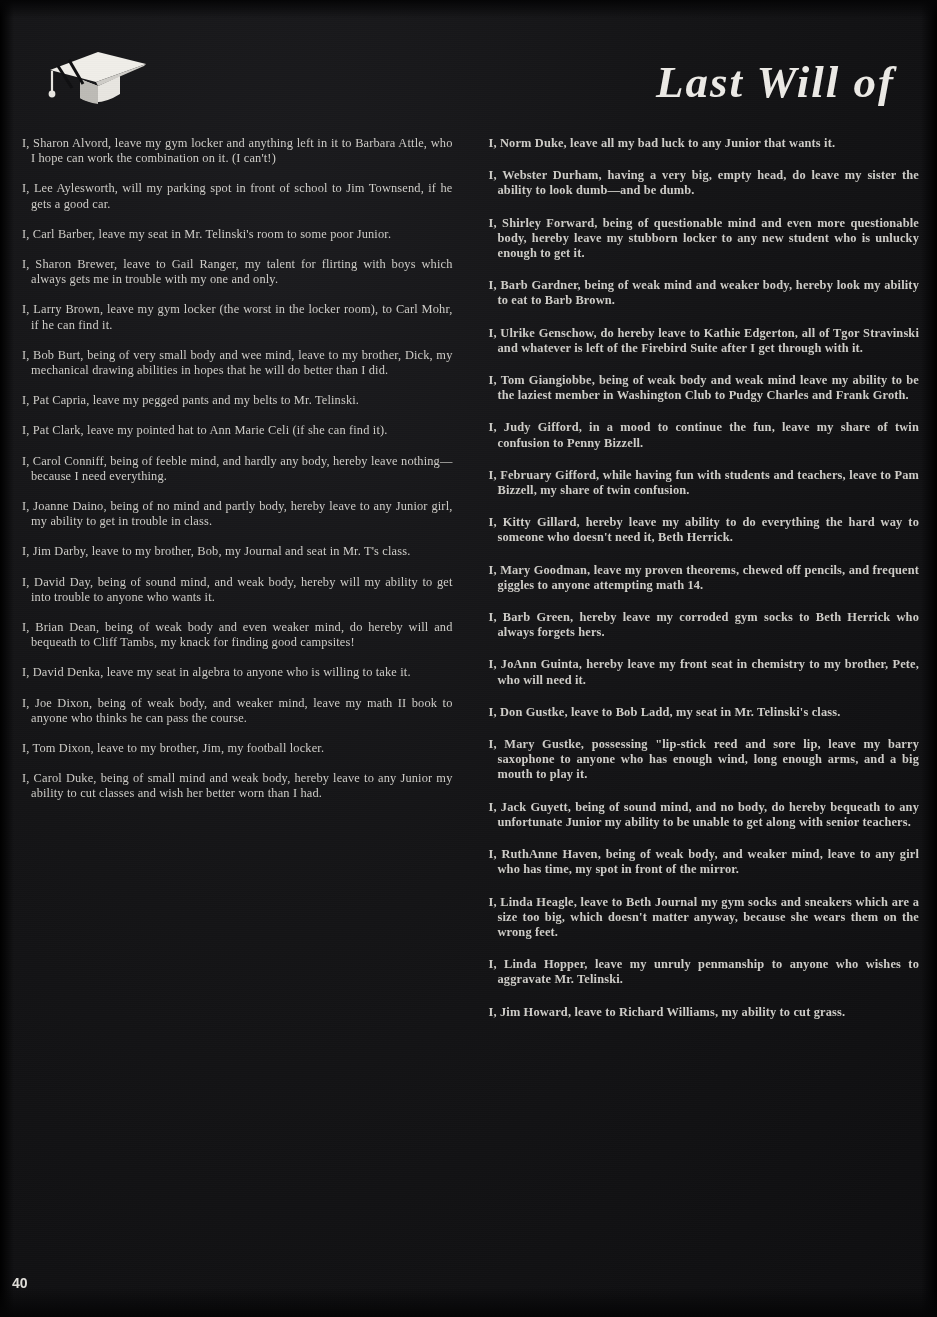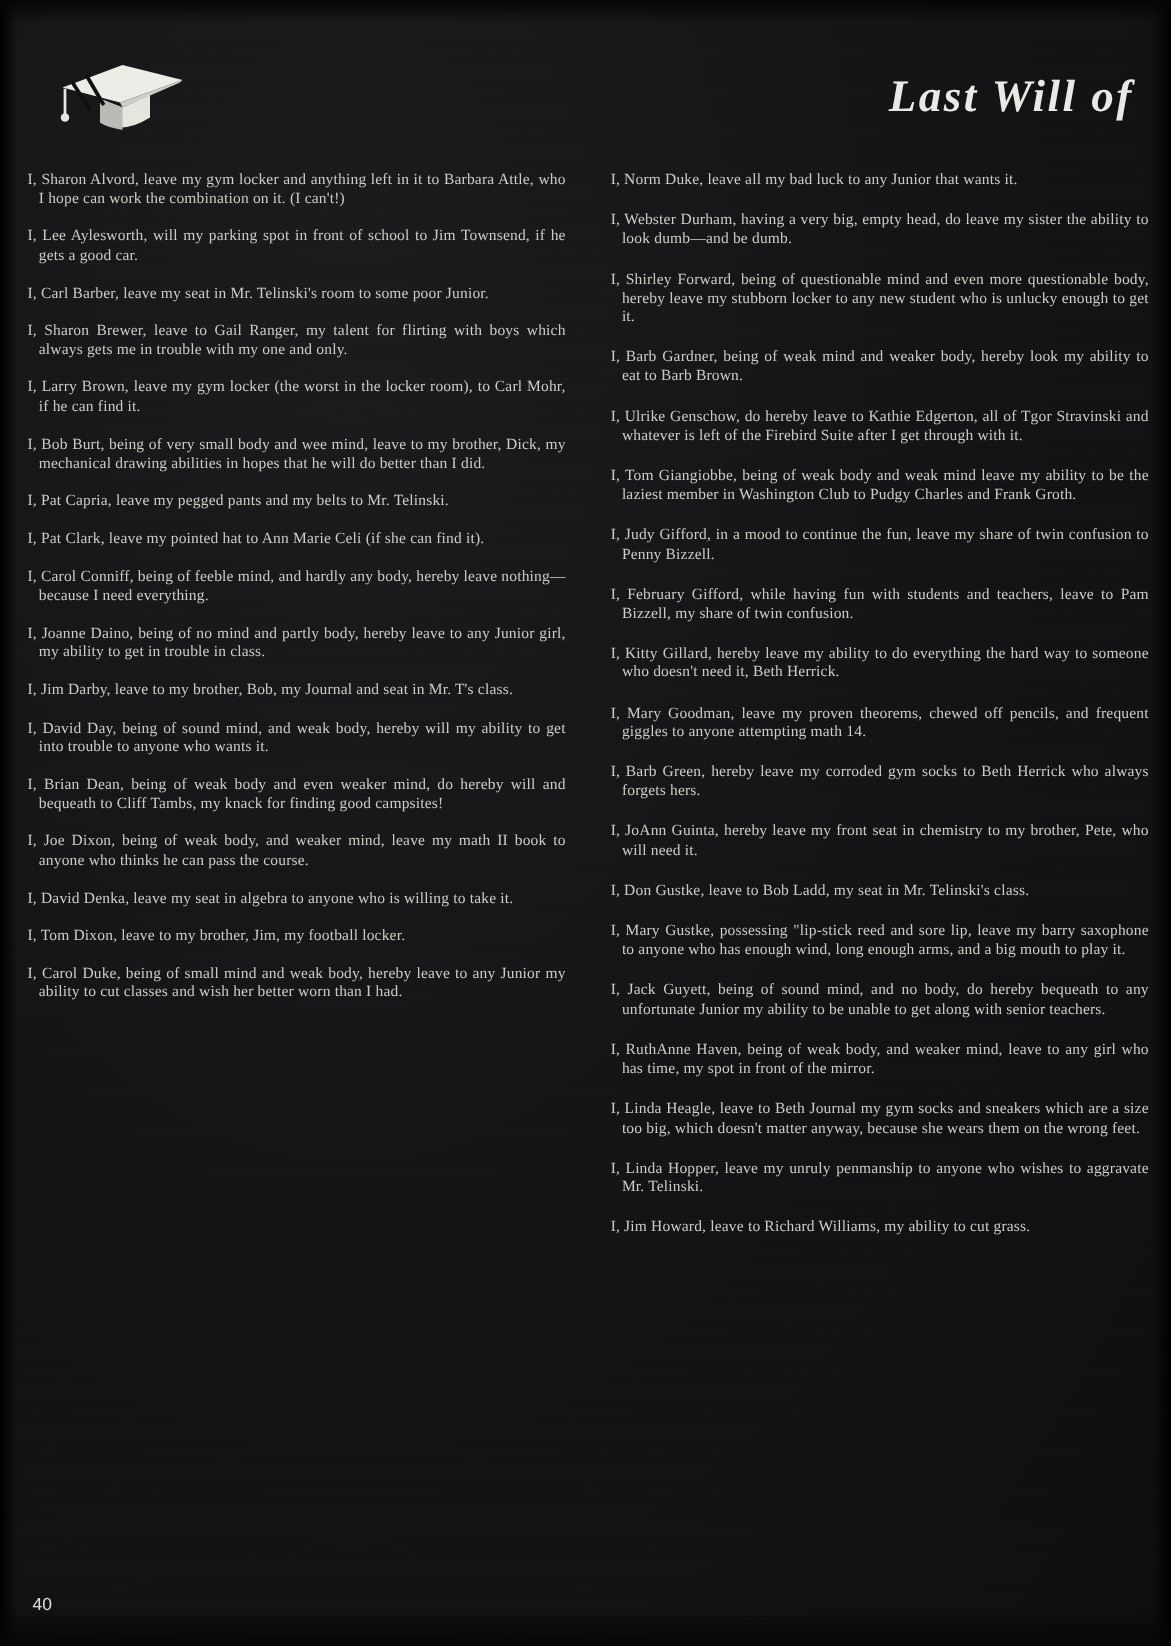--- a/index.html
+++ b/index.html
@@ -35,26 +35,26 @@
   }
   .logo {
     position: absolute;
     left: 0px;
     top: 8px;
     width: 120px;
     height: 62px;
   }
   .title {
     position: absolute;
-    right: 0px;
+    right: 12px;
     top: 18px;
     font-family: "Liberation Serif", serif;
     font-style: italic;
     font-weight: bold;
-    font-size: 36px;
+    font-size: 45px;
     letter-spacing: 2px;
     color: #eceae6;
     white-space: nowrap;
   }
   .columns {
     position: absolute;
     top: 136px;
     left: 18px;
     width: 901px;
     height: 1100px;
@@ -70,27 +70,27 @@
   .entry {
     font-size: 12.4px;
     line-height: 15.2px;
     text-align: justify;
     color: #cfcdc8;
     text-indent: -9px;
     padding-left: 9px;
     margin: 0 0 15px 0;
     letter-spacing: .15px;
   }
-  .col.right .entry { margin-bottom: 17px; }
+  .col.right .entry { margin-bottom: 17px; font-weight: bold; }
   .pagenum {
     position: absolute;
-    left: 26px;
+    left: 12px;
     bottom: 26px;
     font-family: "Liberation Sans", sans-serif;
-    font-weight: normal;
+    font-weight: bold;
     font-size: 14px;
     color: #e2e0db;
   }
   .edge-left {
     position: absolute;
     left: 0; top: 0; bottom: 0;
     width: 14px;
     background: linear-gradient(90deg, #000 0%, rgba(0,0,0,0) 100%);
     pointer-events: none;
   }
@@ -145,22 +145,22 @@
       <p class="entry">I, Sharon Brewer, leave to Gail Ranger, my talent for flirting with boys which always gets me in trouble with my one and only.</p>
       <p class="entry">I, Larry Brown, leave my gym locker (the worst in the locker room), to Carl Mohr, if he can find it.</p>
       <p class="entry">I, Bob Burt, being of very small body and wee mind, leave to my brother, Dick, my mechanical drawing abilities in hopes that he will do better than I did.</p>
       <p class="entry">I, Pat Capria, leave my pegged pants and my belts to Mr. Telinski.</p>
       <p class="entry">I, Pat Clark, leave my pointed hat to Ann Marie Celi (if she can find it).</p>
       <p class="entry">I, Carol Conniff, being of feeble mind, and hardly any body, hereby leave nothing—because I need everything.</p>
       <p class="entry">I, Joanne Daino, being of no mind and partly body, hereby leave to any Junior girl, my ability to get in trouble in class.</p>
       <p class="entry">I, Jim Darby, leave to my brother, Bob, my Journal and seat in Mr. T's class.</p>
       <p class="entry">I, David Day, being of sound mind, and weak body, hereby will my ability to get into trouble to anyone who wants it.</p>
       <p class="entry">I, Brian Dean, being of weak body and even weaker mind, do hereby will and bequeath to Cliff Tambs, my knack for finding good campsites!</p>
+      <p class="entry">I, David Denka, leave my seat in algebra to anyone who is willing to take it.</p>
       <p class="entry">I, Joe Dixon, being of weak body, and weaker mind, leave my math II book to anyone who thinks he can pass the course.</p>
-      <p class="entry">I, David Denka, leave my seat in algebra to anyone who is willing to take it.</p>
       <p class="entry">I, Tom Dixon, leave to my brother, Jim, my football locker.</p>
       <p class="entry">I, Carol Duke, being of small mind and weak body, hereby leave to any Junior my ability to cut classes and wish her better worn than I had.</p>
     </div>
     <div class="col right">
       <p class="entry">I, Norm Duke, leave all my bad luck to any Junior that wants it.</p>
       <p class="entry">I, Webster Durham, having a very big, empty head, do leave my sister the ability to look dumb—and be dumb.</p>
       <p class="entry">I, Shirley Forward, being of questionable mind and even more questionable body, hereby leave my stubborn locker to any new student who is unlucky enough to get it.</p>
       <p class="entry">I, Barb Gardner, being of weak mind and weaker body, hereby look my ability to eat to Barb Brown.</p>
       <p class="entry">I, Ulrike Genschow, do hereby leave to Kathie Edgerton, all of Tgor Stravinski and whatever is left of the Firebird Suite after I get through with it.</p>
       <p class="entry">I, Tom Giangiobbe, being of weak body and weak mind leave my ability to be the laziest member in Washington Club to Pudgy Charles and Frank Groth.</p>

